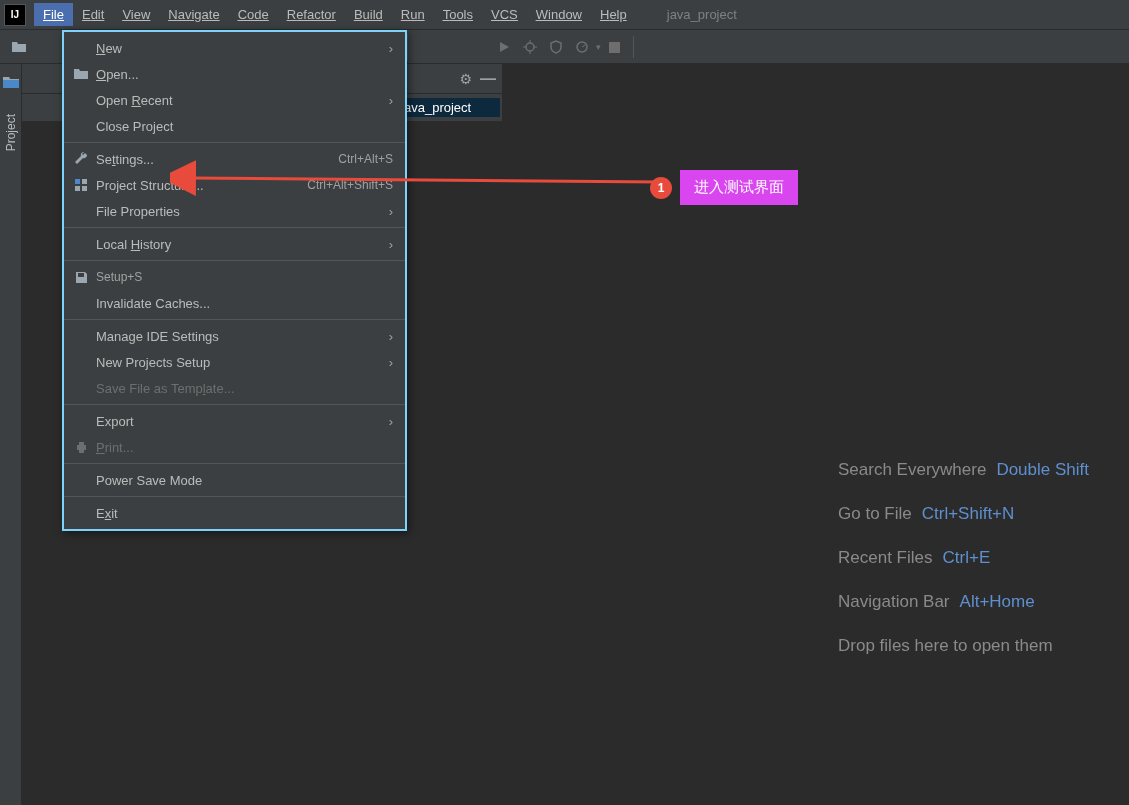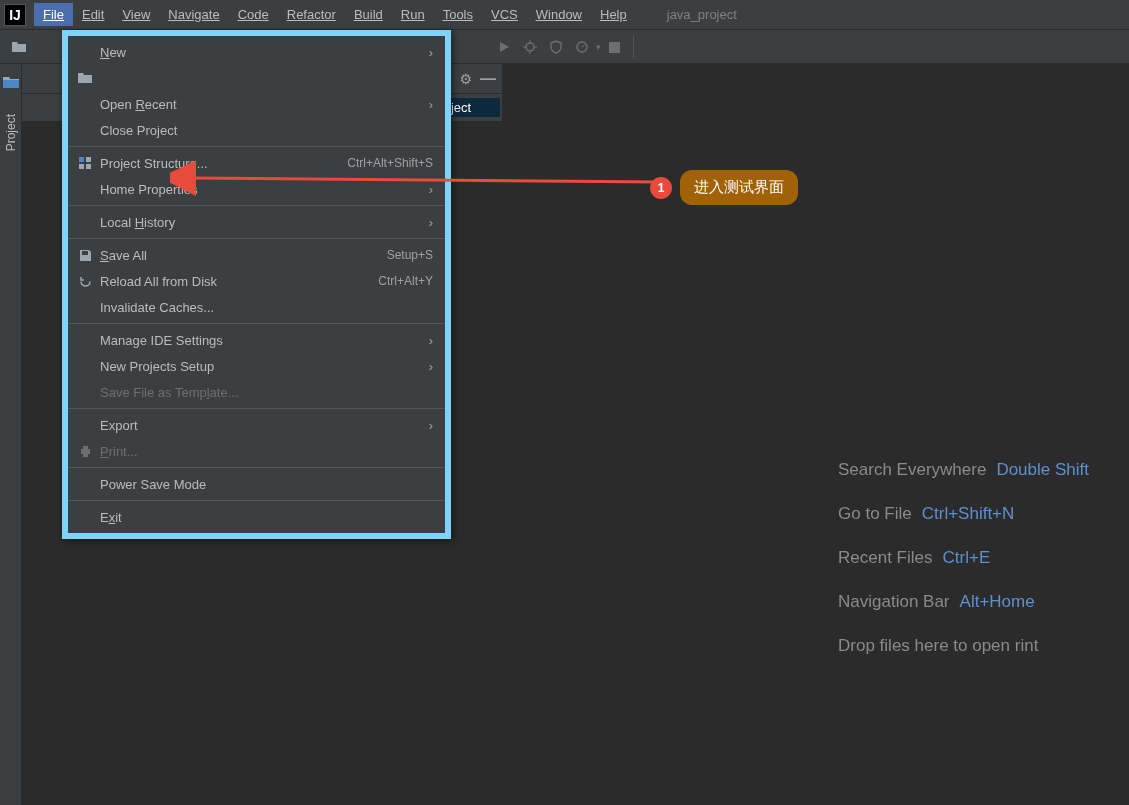--- a/index.html
+++ b/index.html
@@ -12,21 +12,21 @@
     display: flex;
     align-items: center;
     padding: 0 4px;
     border-bottom: 1px solid #2b2b2b;
   }
   .app-icon {
     width: 22px; height: 22px;
     background: #000;
     border: 1px solid #555;
     display:flex;align-items:center;justify-content:center;
-    font-size:14px; font-weight:bold; color:#fff; margin-right:8px;
+    font-size:10px; font-weight:bold; color:#fff; margin-right:8px;
   }
   .menubar-item {
     padding: 4px 9px;
     cursor: default;
     color: #bbbbbb;
     text-decoration: underline;
   }
   .menubar-item.active { background:#4b6eaf; color:#fff; }
   .menubar-item u { text-decoration: underline; }
   .project-name { margin-left: 31px; color: #808080; }
@@ -126,23 +126,23 @@
     position:absolute;
     left:502px;top:0;right:0;bottom:0;
     background:#2b2b2b;
   }
 
   
   .file-menu {
     position:absolute;
     left:62px;
     top:30px;
-    width:389px;
-    background:#3c3f41;
-    border:6px solid #7dd3fc;
+    width:345px;
+    background:#3c3f41;
+    border:2px solid #7dd3fc;
     box-shadow:2px 2px 8px rgba(0,0,0,.5);
     z-index:1000;
     padding:3px 0;
   }
   .menu-item{
     display:flex;
     align-items:center;
     height:26px;
     padding:0 12px 0 8px;
     color:#bbbbbb;
@@ -167,25 +167,25 @@
     gap:8px;
     z-index:1200;
   }
   .callout-badge{
     width:22px;height:22px;border-radius:50%;
     background:#e84b3c;color:#fff;
     display:flex;align-items:center;justify-content:center;
     font-size:12px;font-weight:bold;
   }
   .callout-text{
-    background:#a16207;
+    background:#d946ef;
     color:#fff;
     padding:8px 14px;
     font-size:15px;
-    border-radius:12px;
+    border-radius:0;
   }
   
   .arrow-svg{
     position:absolute;
     left:170px;
     top:130px;
     z-index:1100;
     pointer-events:none;
   }
 
@@ -298,72 +298,72 @@
     <span class="menu-icon"></span>
     <span class="menu-label"><u>N</u>ew</span>
     <span class="menu-sub">›</span>
   </div>
   <div class="menu-item">
     <span class="menu-icon">
       <svg width="14" height="12" viewBox="0 0 14 12">
           <path fill="#9aa7b0" d="M0 1h5l1 2h8v8H0z"></path>
         </svg>
     </span>
+    <span class="menu-label"><u>O</u>pen...</span>
   </div>
   <div class="menu-item">
     <span class="menu-icon"></span>
     <span class="menu-label">Open <u>R</u>ecent</span>
     <span class="menu-sub">›</span>
   </div>
   <div class="menu-item">
     <span class="menu-icon"></span>
     <span class="menu-label">Close Pro<u>j</u>ect</span>
   </div>
   <div class="menu-sep"></div>
+  <div class="menu-item">
+    <span class="menu-icon">
+      <svg width="14" height="14" viewBox="0 0 14 14">
+          <path fill="#9aa7b0" d="M13 3a3 3 0 01-4 3L3 12l-2-2 6-6a3 3 0 013-4l-2 2 1 1 2-2z"></path>
+        </svg>
+    </span>
+    <span class="menu-label">Se<u>t</u>tings...</span>
+    <span class="menu-shortcut">Ctrl+Alt+S</span>
+  </div>
   <div class="menu-item">
     <span class="menu-icon">
       <svg width="14" height="14" viewBox="0 0 14 14">
           <rect x="1" y="1" width="5" height="5" fill="#4a88c7"></rect>
           <rect x="8" y="1" width="5" height="5" fill="#9aa7b0"></rect>
           <rect x="1" y="8" width="5" height="5" fill="#9aa7b0"></rect>
           <rect x="8" y="8" width="5" height="5" fill="#9aa7b0"></rect>
         </svg>
     </span>
     <span class="menu-label">Project Structure...</span>
     <span class="menu-shortcut">Ctrl+Alt+Shift+S</span>
   </div>
   <div class="menu-item">
     <span class="menu-icon"></span>
-    <span class="menu-label">Home Properties</span>
+    <span class="menu-label">File Properties</span>
     <span class="menu-sub">›</span>
   </div>
   <div class="menu-sep"></div>
   <div class="menu-item">
     <span class="menu-icon"></span>
     <span class="menu-label">Local <u>H</u>istory</span>
     <span class="menu-sub">›</span>
   </div>
   <div class="menu-sep"></div>
   <div class="menu-item">
     <span class="menu-icon">
       <svg width="13" height="13" viewBox="0 0 13 13">
           <path fill="#9aa7b0" d="M1 1h9l2 2v9H1zM3 2v4h6V2z"></path>
         </svg>
     </span>
-    <span class="menu-label"><u>S</u>ave All</span>
     <span class="menu-shortcut">Setup+S</span>
-  </div>
-  <div class="menu-item">
-    <span class="menu-icon">
-      <svg width="13" height="13" viewBox="0 0 13 13">
-          <path fill="none" stroke="#9aa7b0" stroke-width="1.5" d="M11 6.5A4.5 4.5 0 112 6.5M2 2v3h3"></path>
-        </svg>
-    </span>
-    <span class="menu-label">Reload All from Disk</span>
-    <span class="menu-shortcut">Ctrl+Alt+Y</span>
   </div>
   <div class="menu-item">
     <span class="menu-icon"></span>
     <span class="menu-label">Invalidate Caches...</span>
   </div>
   <div class="menu-sep"></div>
   <div class="menu-item">
     <span class="menu-icon"></span>
     <span class="menu-label">Manage IDE Settings</span>
     <span class="menu-sub">›</span>
@@ -430,15 +430,15 @@
   </div>
   <div class="hint-row">
     <span>Recent Files</span>
     <span class="key">Ctrl+E</span>
   </div>
   <div class="hint-row">
     <span>Navigation Bar</span>
     <span class="key">Alt+Home</span>
   </div>
   <div class="hint-row">
-    <span>Drop files here to open rint</span>
+    <span>Drop files here to open them</span>
   </div>
 </div>
 
 </body></html>

